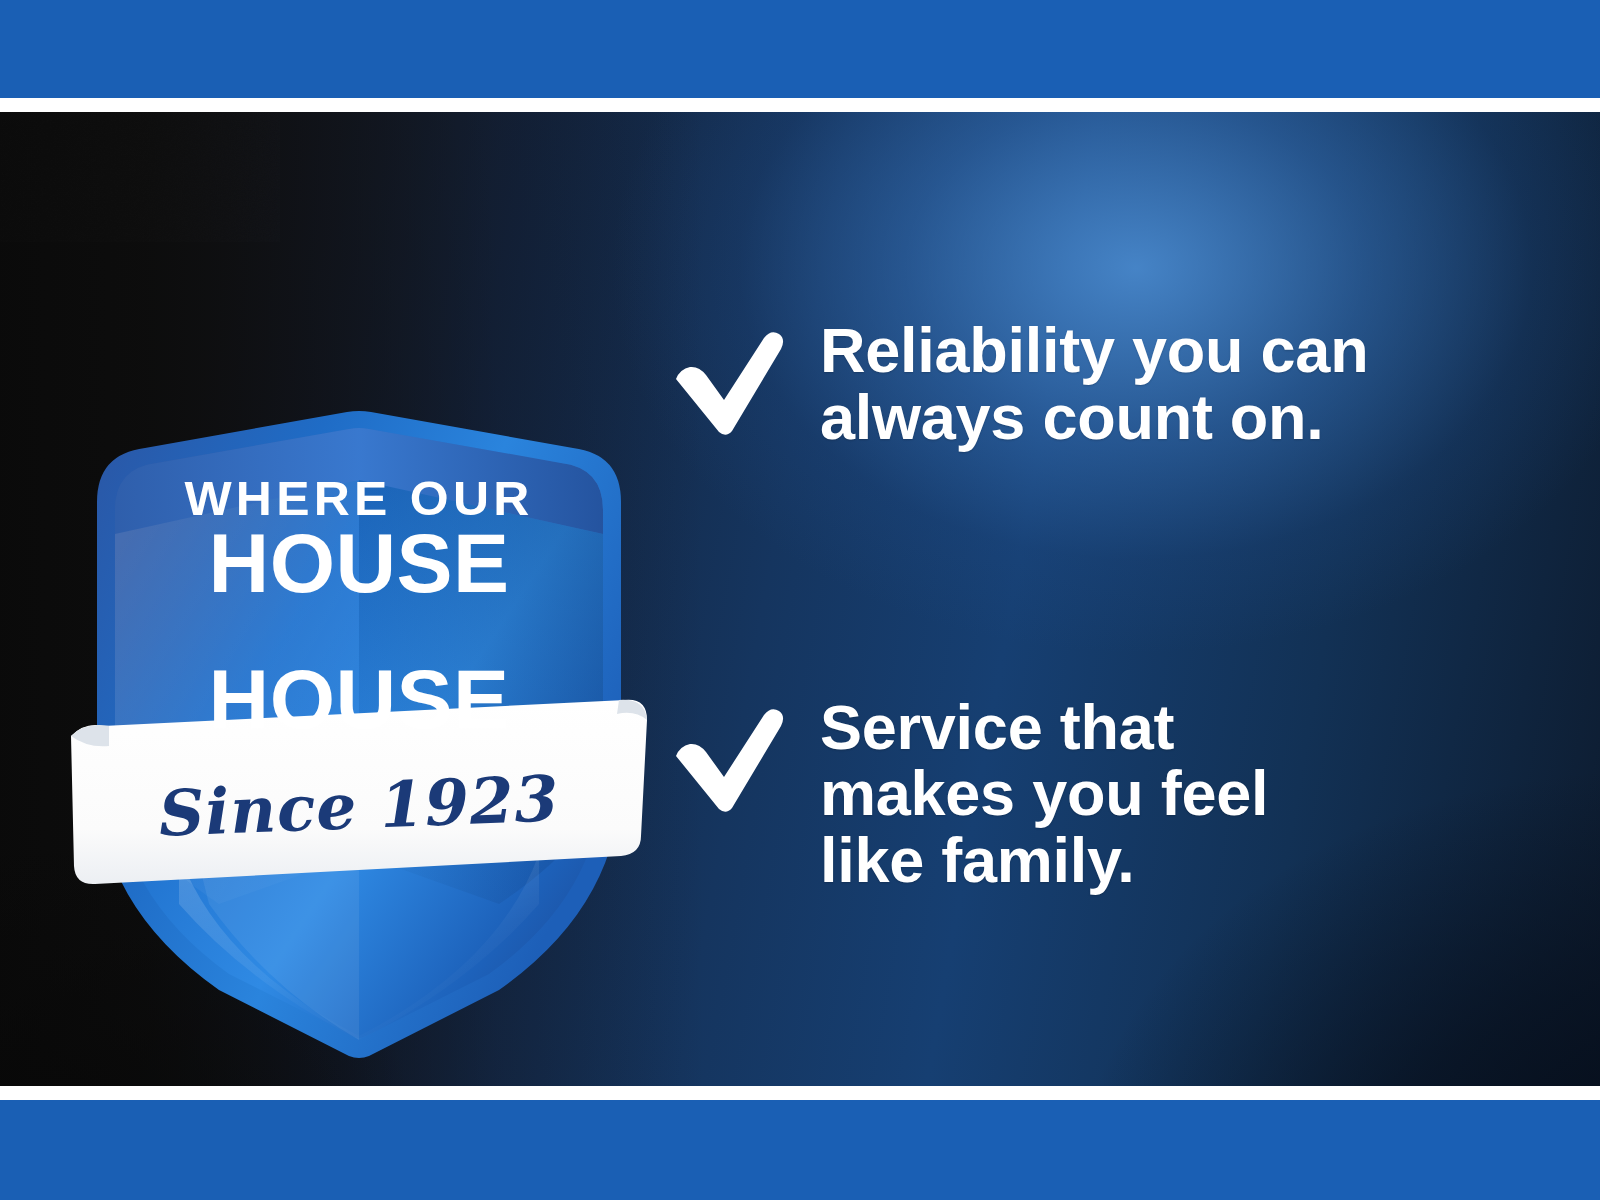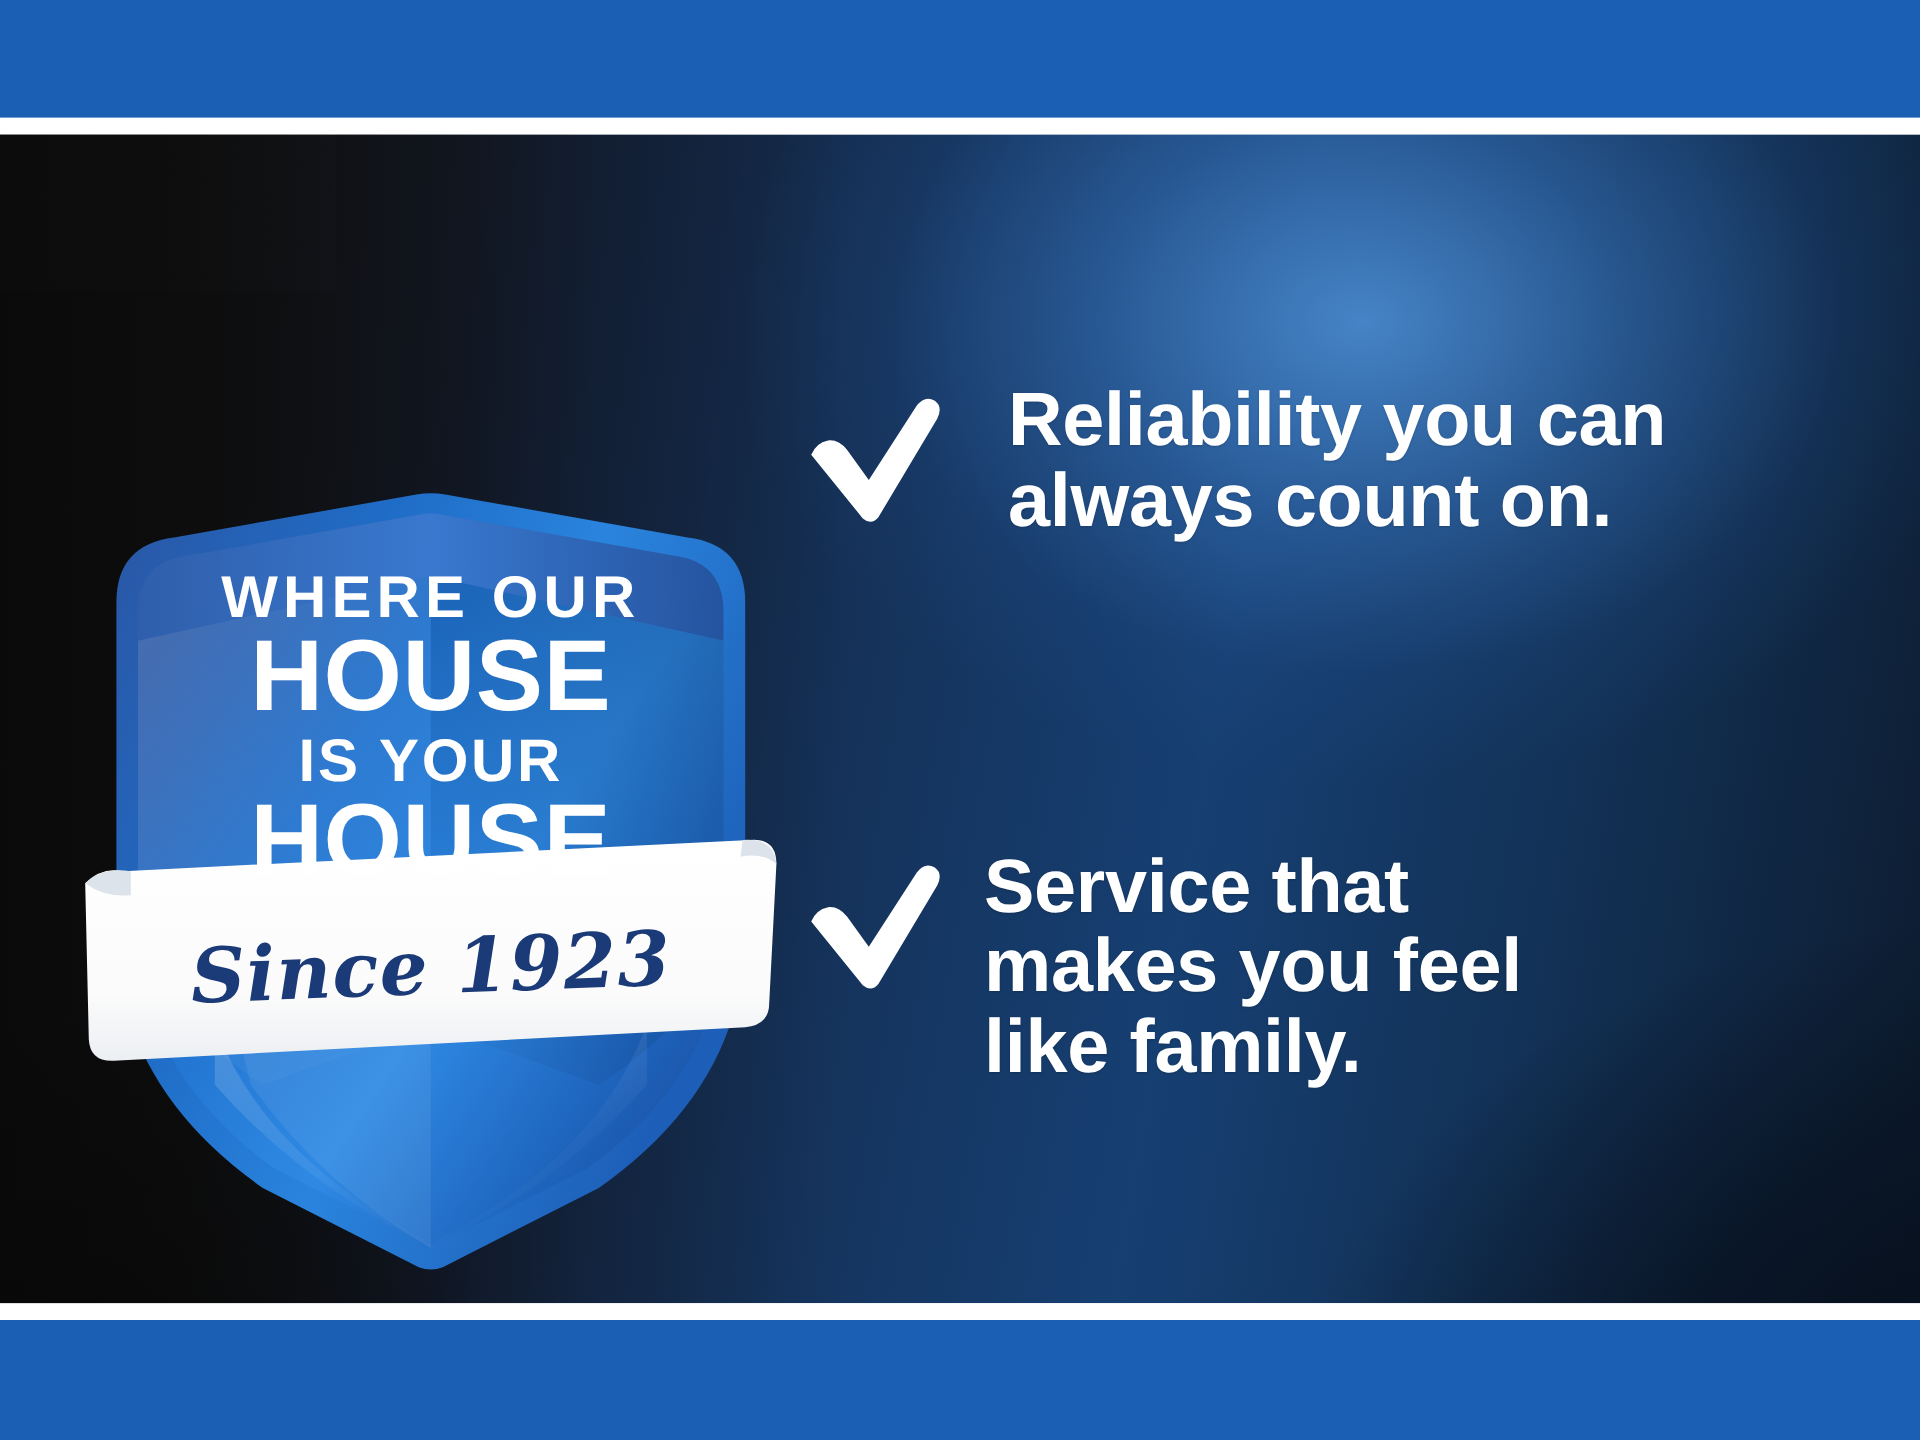--- a/index.html
+++ b/index.html
@@ -115,22 +115,22 @@
     left: 672px;
     top: 205px;
     width: 800px;
   }
   .bullet {
     position: relative;
     display: flex;
     align-items: flex-start;
     margin-bottom: 0;
   }
-  #bullet-0 { top: 0px; gap: 20px; }
-  #bullet-1 { top: 255px; }
+  #bullet-0 { top: 0px; }
+  #bullet-1 { top: 243px; }
 
   .check-wrap {
     flex: 0 0 auto;
     width: 132px;
     margin-right: 16px;
     padding-top: 14px;
   }
   .check-wrap svg { display: block; width: 116px; height: 106px; }
 
   .bullet-text {
@@ -262,21 +262,20 @@
                  L 572 452
                  Q 572 470 552 472
                  L 26 500
                  Q 6 501 5 482 Z" fill="url(#gRibbon)"></path>
         <path d="M 2 352 Q 18 364 40 362 L 40 342 Q 16 338 2 352 Z" fill="#dde3ea"></path>
         <path d="M 578 336 Q 566 326 548 330 L 550 316 Q 576 314 578 336 Z" fill="#dde3ea"></path>
       </svg>
 
       <div class="logo-text" id="lt-1">Where Our</div>
       <div class="logo-text" id="lt-2">House</div>
-      <div class="logo-text" id="lt-3">Is Your</div>
       <div class="logo-text" id="lt-4">House</div>
       <div id="ribbon-text">Since 1923</div>
     </div>
 
     <div id="bullets">
 
       <div class="bullet" id="bullet-0">
         <div class="check-wrap">
           <svg viewBox="0 0 116 106" xmlns="http://www.w3.org/2000/svg">
             <path d="M 4 48

